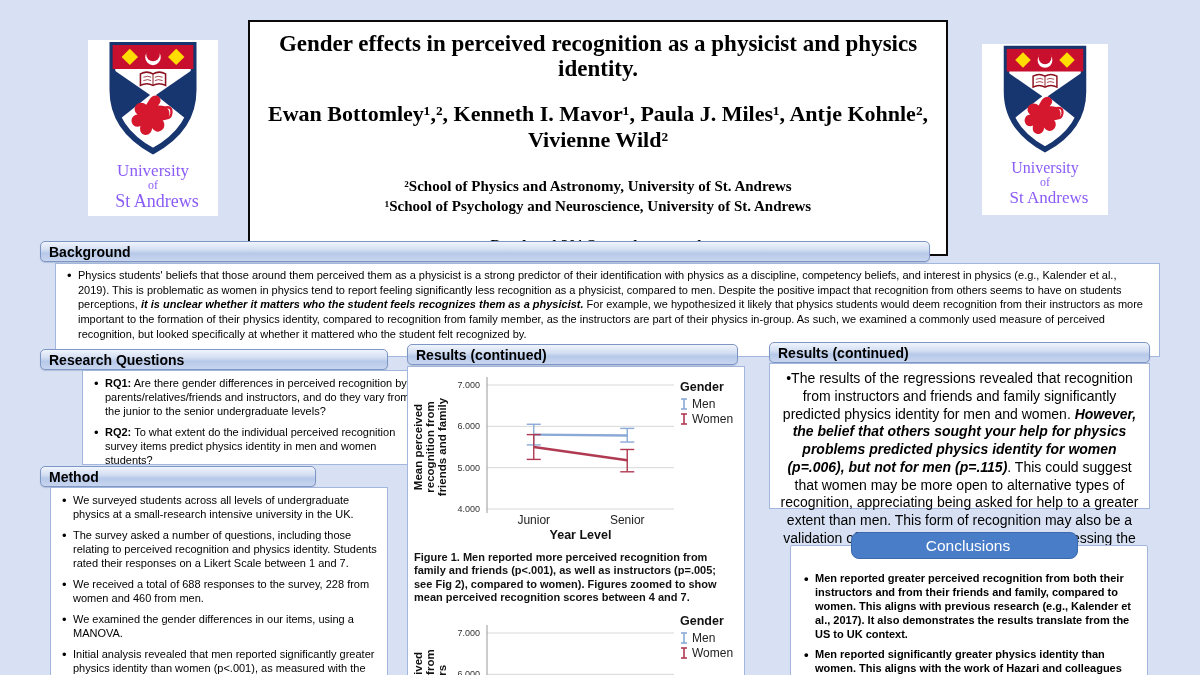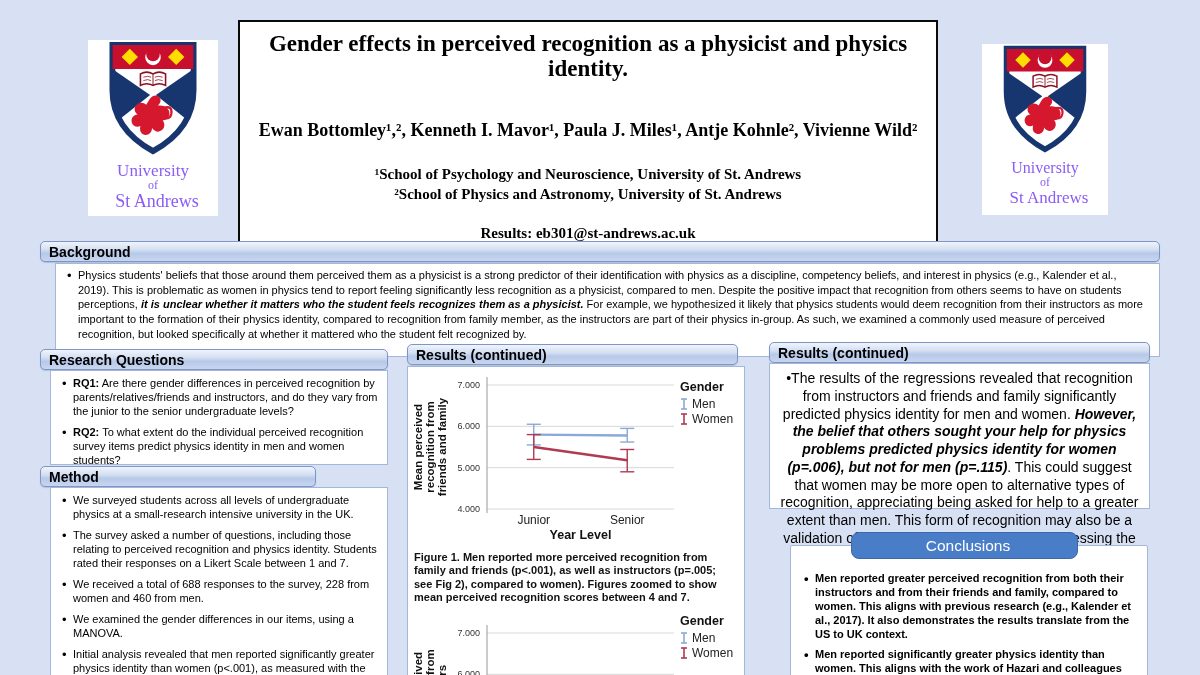--- a/index.html
+++ b/index.html
@@ -6,26 +6,26 @@
   body{
     position:relative;width:1200px;height:675px;overflow:hidden;
     background:#d8e1f3;
     font-family:"Liberation Sans",sans-serif;
     -webkit-font-smoothing:antialiased;
   }
   .abs{position:absolute;box-sizing:border-box;}
 
   
   .title-box{
-    left:238px;top:20px;width:700px;height:236px;
+    left:248px;top:20px;width:700px;height:236px;
     background:#ffffff;border:2px solid #0a0a0a;text-align:center;
     font-family:"Liberation Serif",serif;color:#000;
   }
   .title-box .main-title{margin:9px 12px 0;font-size:23px;font-weight:bold;line-height:1.1;}
-  .title-box .authors{margin-top:38px;font-size:18px;font-weight:bold;}
+  .title-box .authors{margin-top:19px;font-size:22px;font-weight:bold;}
   .title-box .affil{margin-top:23px;font-size:15px;font-weight:bold;line-height:1.35;}
   .title-box .contact{margin-top:21px;font-size:15px;font-weight:bold;}
 
   
   .crest{background:#ffffff;text-align:center;}
   .crest .crest-text{font-family:"Liberation Serif",serif;color:#8b5cf6;line-height:1.02;margin-top:2px;}
   .crest .l1{font-size:17px;}
   .crest .l2{font-size:12px;}
   .crest .l3{font-size:18px;padding-left:8px;}
   .crest-left{left:88px;top:40px;width:130px;height:176px;}
@@ -41,21 +41,21 @@
     box-shadow:0 1px 1px rgba(120,140,180,.4);
   }
   
   .sec-b{background:#ffffff;border:1.5px solid #a3b6dc;}
 
   .bg-body{padding:4px 10px 4px 8px;font-size:11px;line-height:1.33;color:#000;}
   ul.bul{margin:0;padding:0 0 0 14px;list-style:none;}
   ul.bul li{position:relative;margin:0 0 7px 0;}
   ul.bul li::before{content:"•";position:absolute;left:-11px;top:-1px;font-size:13px;}
 
-  .rq-body{padding:6px 8px 4px 8px;font-size:11px;line-height:1.27;}
+  .rq-body{padding:6px 8px 4px 8px;font-size:11px;line-height:1.27;margin-left:32px;}
   .method-body{padding:6px 8px 4px 8px;font-size:11px;line-height:1.27;}
   .rq-body b{font-weight:bold;}
 
   .mid-body{padding:2px 0 0 0;}
   .caption{padding:6px 8px 0 6px;font-size:11px;font-weight:bold;line-height:1.22;color:#111;}
 
   .right-body{padding:6px 10px;font-size:14px;line-height:1.27;color:#000;text-align:center;}
   .emphasis{font-weight:bold;font-style:italic;}
 
   .concl-box{background:#ffffff;border:1.5px solid #a3b6dc;border-radius:2px;padding:26px 10px 6px 10px;}
@@ -99,22 +99,22 @@
     <div class="l1">University</div>
     <div class="l2">of</div>
     <div class="l3">St Andrews</div>
   </div>
 </div>
 
 <div class="abs title-box">
   <div class="main-title">Gender effects in perceived recognition as a physicist and physics identity.</div>
   <div class="authors">Ewan Bottomley¹,², Kenneth I. Mavor¹, Paula J. Miles¹, Antje Kohnle², Vivienne Wild²</div>
   <div class="affil">
+    <div>²School of Physics and Astronomy, University of St. Andrews</div>
     <div>¹School of Psychology and Neuroscience, University of St. Andrews</div>
-    <div>²School of Physics and Astronomy, University of St. Andrews</div>
   </div>
   <div class="contact">Results: eb301@st-andrews.ac.uk</div>
 </div>
 
 <div class="abs crest crest-right">
   <svg width="92" height="110" viewBox="0 0 100 120">
     <defs>
         <clipPath id="shR">
           <path d="M8 5 H92 V52 Q92 92 50 115 Q8 92 8 52 Z"></path>
         </clipPath>
@@ -135,21 +135,21 @@
     <path d="M46 62 c3-5 9-6 11-2 c2 3 0 6-2 8 c7-1 12 3 12 8 c0 4-3 7-7 7 c3 4 2 9-2 11 c-3 2-7 0-9-3 c0 5-4 8-8 7 c-4-1-5-5-4-9 c-4 2-8 0-9-4 c-1-4 2-8 6-8 c-4-3-4-8 0-11 c3-2 7-1 9 1 Z" fill="#d6182e"></path>
     <path d="M62 70 q8-2 7 6 q-1 6-7 5" fill="none" stroke="#d6182e" stroke-width="2.4"></path>
   </svg>
   <div class="crest-text">
     <div class="l1">University</div>
     <div class="l2">of</div>
     <div class="l3">St Andrews</div>
   </div>
 </div>
 
-<div class="abs sec-h" style="left:40px;top:241px;width:1120px;">Background</div>
+<div class="abs sec-h" style="left:40px;top:241px;width:890px;">Background</div>
 <div class="abs sec-b bg-body" style="left:55px;top:263px;width:1105px;height:94px;">
   <ul class="bul">
       <li><span>Physics students' beliefs that those around them perceived them as a physicist is a strong predictor of their identification with physics as a discipline, competency beliefs, and interest in physics (e.g., Kalender et al., 2019). This is problematic as women in physics tend to report feeling significantly less recognition as a physicist, compared to men. Despite the positive impact that recognition from others seems to have on students perceptions, </span><span class="emphasis">it is unclear whether it matters who the student feels recognizes them as a physicist.</span><span> For example, we hypothesized it likely that physics students would deem recognition from their instructors as more important to the formation of their physics identity, compared to recognition from family member, as the instructors are part of their physics in-group. As such, we examined a commonly used measure of perceived recognition, but looked specifically at whether it mattered who the student felt recognized by.</span></li>
     </ul>
 </div>
 
 <div class="abs sec-h" style="left:40px;top:349px;width:348px;">Research Questions</div>
 <div class="abs sec-b rq-body" style="left:50px;top:370px;width:338px;height:95px;">
   <ul class="bul">
       <li><b>RQ1:</b> Are there gender differences in perceived recognition by parents/relatives/friends and instructors, and do they vary from the junior to the senior undergraduate levels?</li>

